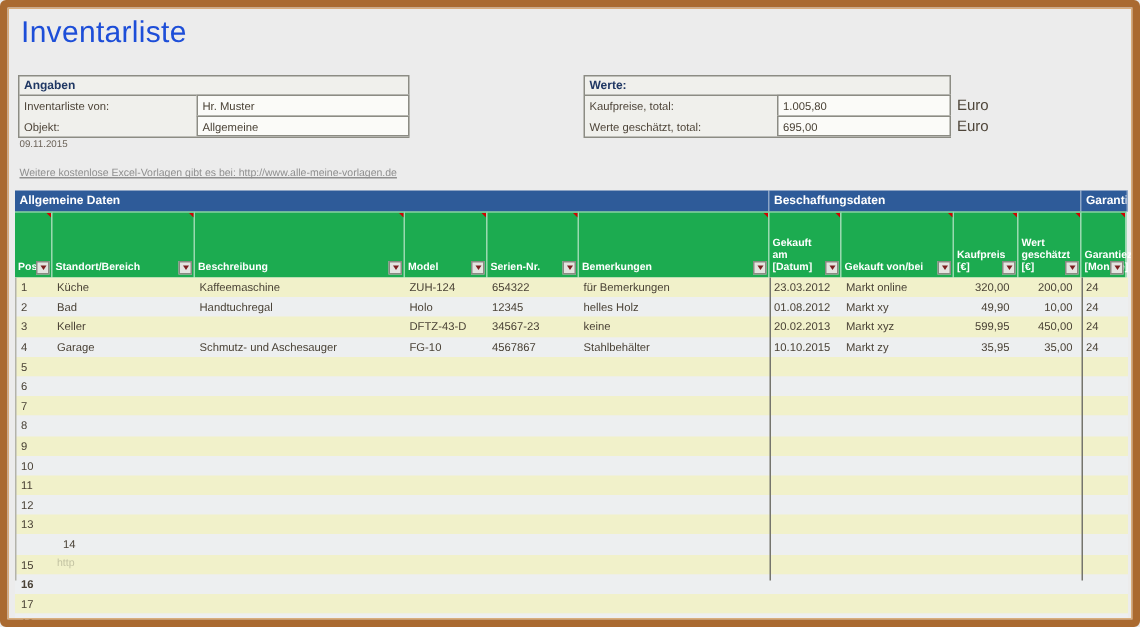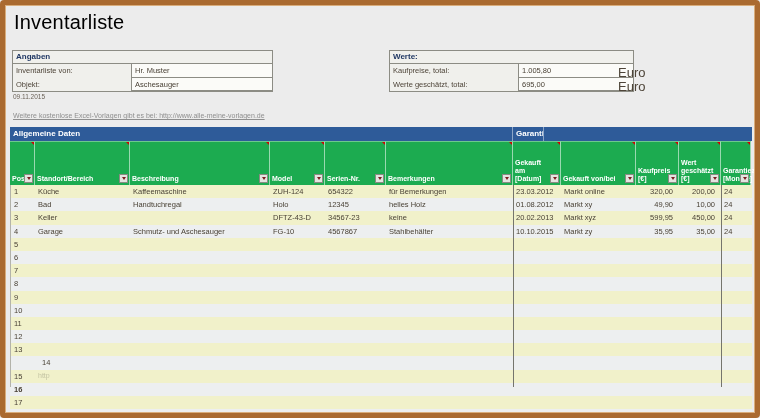--- a/index.html
+++ b/index.html
@@ -3,35 +3,35 @@
 <meta charset="utf-8">
 <style>
   * { margin:0; padding:0; box-sizing:border-box; }
   html,body { width:760px; height:418px; overflow:hidden; }
   body { font-family:"Liberation Sans", sans-serif; background:#ececec; position:relative; color:#4a4236; }
 
   
   .frame-border { position:absolute; inset:0; border:5px solid var(--brown,#aa6a30);
     box-shadow: inset 0 0 0 1px #d9ad7c; border-radius:4px; pointer-events:none; z-index:50; }
 
-  .title { position:absolute; left:14px; top:11px; font-size:20px; color:#000000; letter-spacing:.2px; }
+  .title { position:absolute; left:14px; top:11px; font-size:20px; color:#1d4ed8; letter-spacing:.2px; }
 
   
   .box { position:absolute; border:1px solid #8c8c84; background:#f0f0ec; }
   .box-header { height:13px; border-bottom:1px solid #8c8c84; font-size:8px; font-weight:bold;
     color:#203864; padding:1px 3px; }
   .box-row { display:flex; height:13.5px; }
   .box-label { font-size:7.5px; padding:2px 3px; color:#4e4539; white-space:nowrap; overflow:hidden; }
   .box-value { background:#fbfbf8; border:1px solid #8c8c84; margin:-1px -1px 0 0; font-size:7.5px;
     padding:2px 3px; flex:1; white-space:nowrap; overflow:hidden; }
   .angaben { left:12px; top:50px; width:261px; height:42px; }
   .angaben .box-label { width:118px; }
   .werte { left:389px; top:50px; width:245px; height:42px; }
   .werte .box-label { width:128px; }
-  .euro { position:absolute; left:618px; font-size:13px; color:#4e4539; }
+  .euro { position:absolute; left:638px; font-size:10px; color:#4e4539; }
   .euro-1 { top:65px; } .euro-2 { top:79px; }
 
   .date-note { position:absolute; left:13px; top:93px; font-size:6.5px; color:#6b6258; }
   .promo-link { position:absolute; left:13px; top:112px; font-size:7px; color:#8f8f8f;
     text-decoration:underline; cursor:pointer; }
 
   
   .table { position:absolute; left:10px; top:127px; width:742px; height:259px; }
   .band { display:flex; height:14px; background:var(--blue,#2e5b99); }
   .band-sec { color:#fff; font-size:8px; font-weight:bold; padding:2px 0 0 3px;
@@ -68,21 +68,21 @@
 <div class="title">Inventarliste</div>
 
 <div class="box angaben">
   <div class="box-header">Angaben</div>
   <div class="box-row">
     <span class="box-label">Inventarliste von:</span>
     <span class="box-value">Hr. Muster</span>
   </div>
   <div class="box-row">
     <span class="box-label">Objekt:</span>
-    <span class="box-value">Aschesauger</span>
+    <span class="box-value">Allgemeine</span>
   </div>
 </div>
 
 <div class="box werte">
   <div class="box-header">Werte:</div>
   <div class="box-row">
     <span class="box-label">Kaufpreise, total:</span>
     <span class="box-value">1.005,80</span>
   </div>
   <div class="box-row">
@@ -92,20 +92,21 @@
 </div>
 <span class="euro euro-1">Euro</span>
 <span class="euro euro-2">Euro</span>
 
 <div class="date-note">09.11.2015</div>
 <a class="promo-link">Weitere kostenlose Excel-Vorlagen gibt es bei: http://www.alle-meine-vorlagen.de</a>
 
 <div class="table">
   <div class="band">
       <div class="band-sec" style="width: 503px;">Allgemeine Daten</div>
+      <div class="band-sec" style="width: 208px;">Beschaffungsdaten</div>
       <div class="band-sec" style="width: 31px;">Garantie</div>
     </div>
   <div class="thead">
       <div class="hcell" style="width: 25px;">
         <span class="hlabel">Pos.</span>
         <span class="filter-btn">
           <span class="filter-tri"></span>
         </span>
       </div>
       <div class="hcell" style="width: 95px;">

